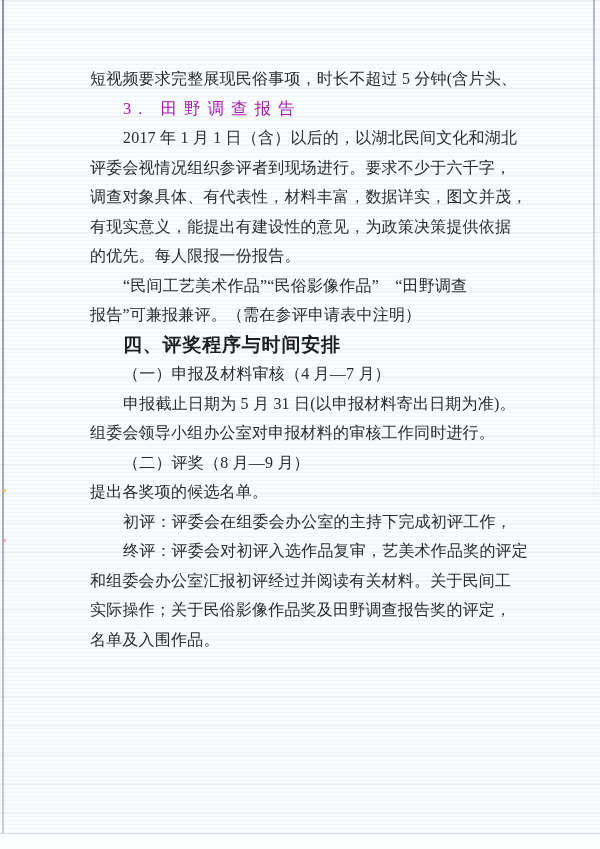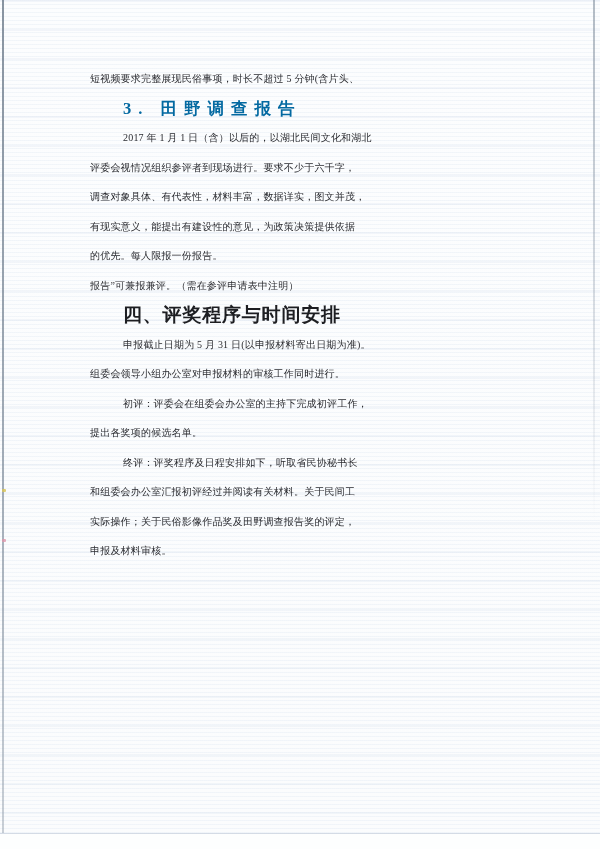--- a/index.html
+++ b/index.html
@@ -60,30 +60,30 @@
   .text-block {
     position: absolute;
     left: 90px;
     top: 64px;
     width: 440px;
     color: #2a2b30;
   }
   .ln {
     height: 29.5px;
     line-height: 29.5px;
-    font-size: 10px;
+    font-size: 16px;
     letter-spacing: 0.2px;
     white-space: nowrap;
   }
   .ind { padding-left: 33px; }
   .h-serif {
-    font-weight: 700;
+    font-weight: 400;
     font-size: 16.5px;
     letter-spacing: 7px;
-    color: #0369a1;
+    color: #a21caf;
   }
   .h-sans {
     font-family: "Liberation Sans", "DejaVu Sans", sans-serif;
     font-weight: 700;
     font-size: 19px;
     letter-spacing: 0.8px;
     color: #1d1e22;
   }
 </style>
 </head>
@@ -97,24 +97,27 @@
   <div class="speck speck-pink"></div>
 
   <div class="text-block">
     <div class="ln">短视频要求完整展现民俗事项，时长不超过 5 分钟(含片头、</div>
     <div class="ln ind h-serif">3. 田野调查报告</div>
     <div class="ln ind">2017 年 1 月 1 日（含）以后的，以湖北民间文化和湖北</div>
     <div class="ln">评委会视情况组织参评者到现场进行。要求不少于六千字，</div>
     <div class="ln">调查对象具体、有代表性，材料丰富，数据详实，图文并茂，</div>
     <div class="ln">有现实意义，能提出有建设性的意见，为政策决策提供依据</div>
     <div class="ln">的优先。每人限报一份报告。</div>
+    <div class="ln ind">“民间工艺美术作品”“民俗影像作品”　“田野调查</div>
     <div class="ln">报告”可兼报兼评。（需在参评申请表中注明）</div>
     <div class="ln ind h-sans">四、评奖程序与时间安排</div>
+    <div class="ln ind">（一）申报及材料审核（4 月—7 月）</div>
     <div class="ln ind">申报截止日期为 5 月 31 日(以申报材料寄出日期为准)。</div>
     <div class="ln">组委会领导小组办公室对申报材料的审核工作同时进行。</div>
+    <div class="ln ind">（二）评奖（8 月—9 月）</div>
+    <div class="ln">提出各奖项的候选名单。</div>
     <div class="ln ind">初评：评委会在组委会办公室的主持下完成初评工作，</div>
-    <div class="ln">提出各奖项的候选名单。</div>
-    <div class="ln ind">终评：评奖程序及日程安排如下，听取省民协秘书长</div>
+    <div class="ln ind">终评：评委会对初评入选作品复审，艺美术作品奖的评定</div>
     <div class="ln">和组委会办公室汇报初评经过并阅读有关材料。关于民间工</div>
     <div class="ln">实际操作；关于民俗影像作品奖及田野调查报告奖的评定，</div>
-    <div class="ln">申报及材料审核。</div>
+    <div class="ln">名单及入围作品。</div>
   </div>
 </div>
 
 </body></html>

